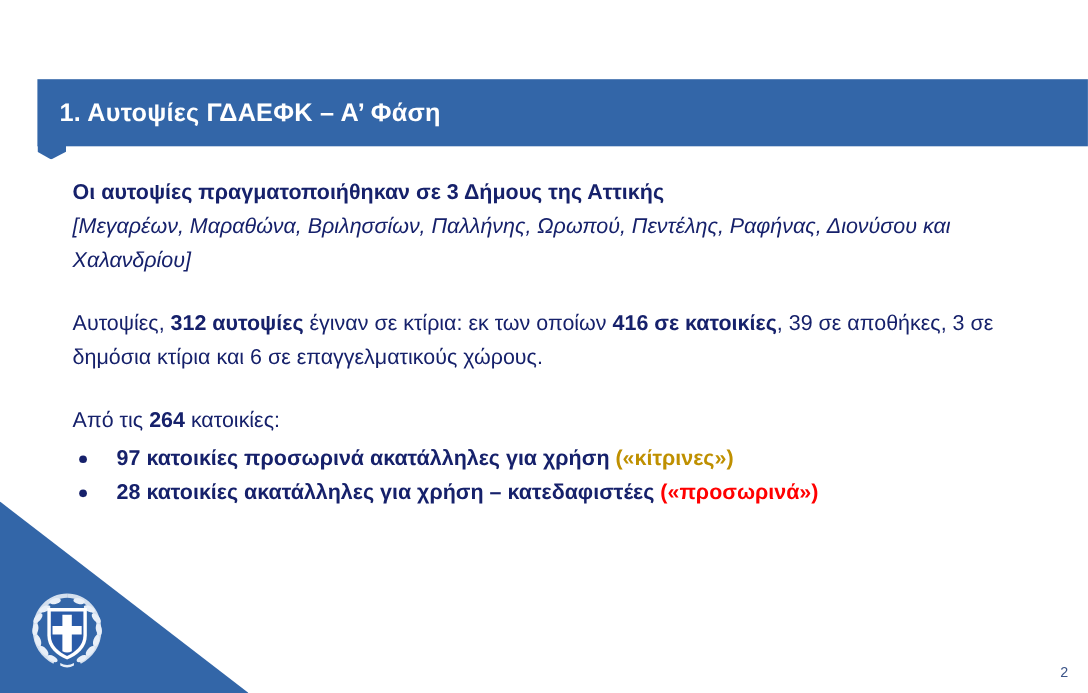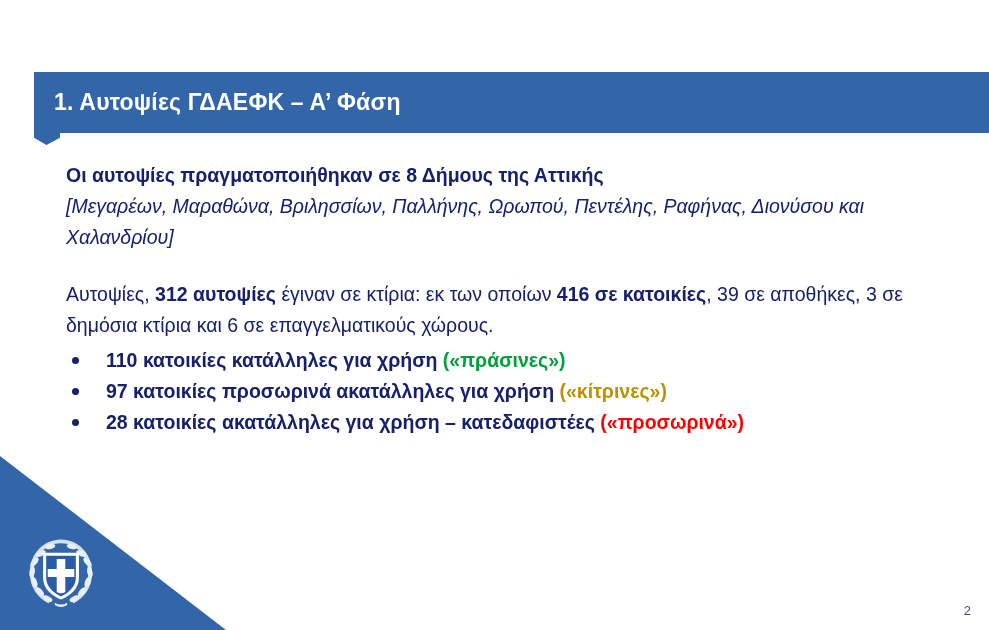--- a/index.html
+++ b/index.html
@@ -145,33 +145,31 @@
 
 <div class="slide">
 
   <div class="title-bar">
     <div class="title-text">1. Αυτοψίες ΓΔΑΕΦΚ – Α’ Φάση</div>
   </div>
   <div class="title-bar-notch"></div>
 
   <div class="content">
 
-    <div class="para p-lead">Οι αυτοψίες πραγματοποιήθηκαν σε 8 Δήμους της Αττικής</div>
+    <div class="para p-lead">Οι αυτοψίες πραγματοποιήθηκαν σε 3 Δήμους της Αττικής</div>
 
     <div class="para p-places">[Μεγαρέων, Μαραθώνα, Βριλησσίων, Παλλήνης, Ωρωπού, Πεντέλης, Ραφήνας, Διονύσου και Χαλανδρίου]</div>
 
     <div class="p-gap"></div>
 
     <div class="para p-total"><span>Αυτοψίες, </span><b>312 αυτοψίες</b><span> έγιναν σε κτίρια: εκ των οποίων </span><b>416 σε κατοικίες</b><span>, 39 σε αποθήκες, 3 σε δημόσια κτίρια και 6 σε επαγγελματικούς χώρους.</span></div>
 
+    <div class="para p-from"><span>Από τις </span><b>264</b><span> κατοικίες:</span></div>
 
     <ul class="bullets">
-      <li>
-        <span class="dot"></span><span>110 κατοικίες κατάλληλες για χρήση </span><span class="tag-green">(«πράσινες»)</span>
-      </li>
       <li>
         <span class="dot"></span><span>97 κατοικίες προσωρινά ακατάλληλες για χρήση </span><span class="tag-yellow">(«κίτρινες»)</span>
       </li>
       <li>
         <span class="dot"></span><span>28 κατοικίες ακατάλληλες για χρήση – κατεδαφιστέες </span><span class="tag-red">(«προσωρινά»)</span>
       </li>
     </ul>
 
   </div>
 

